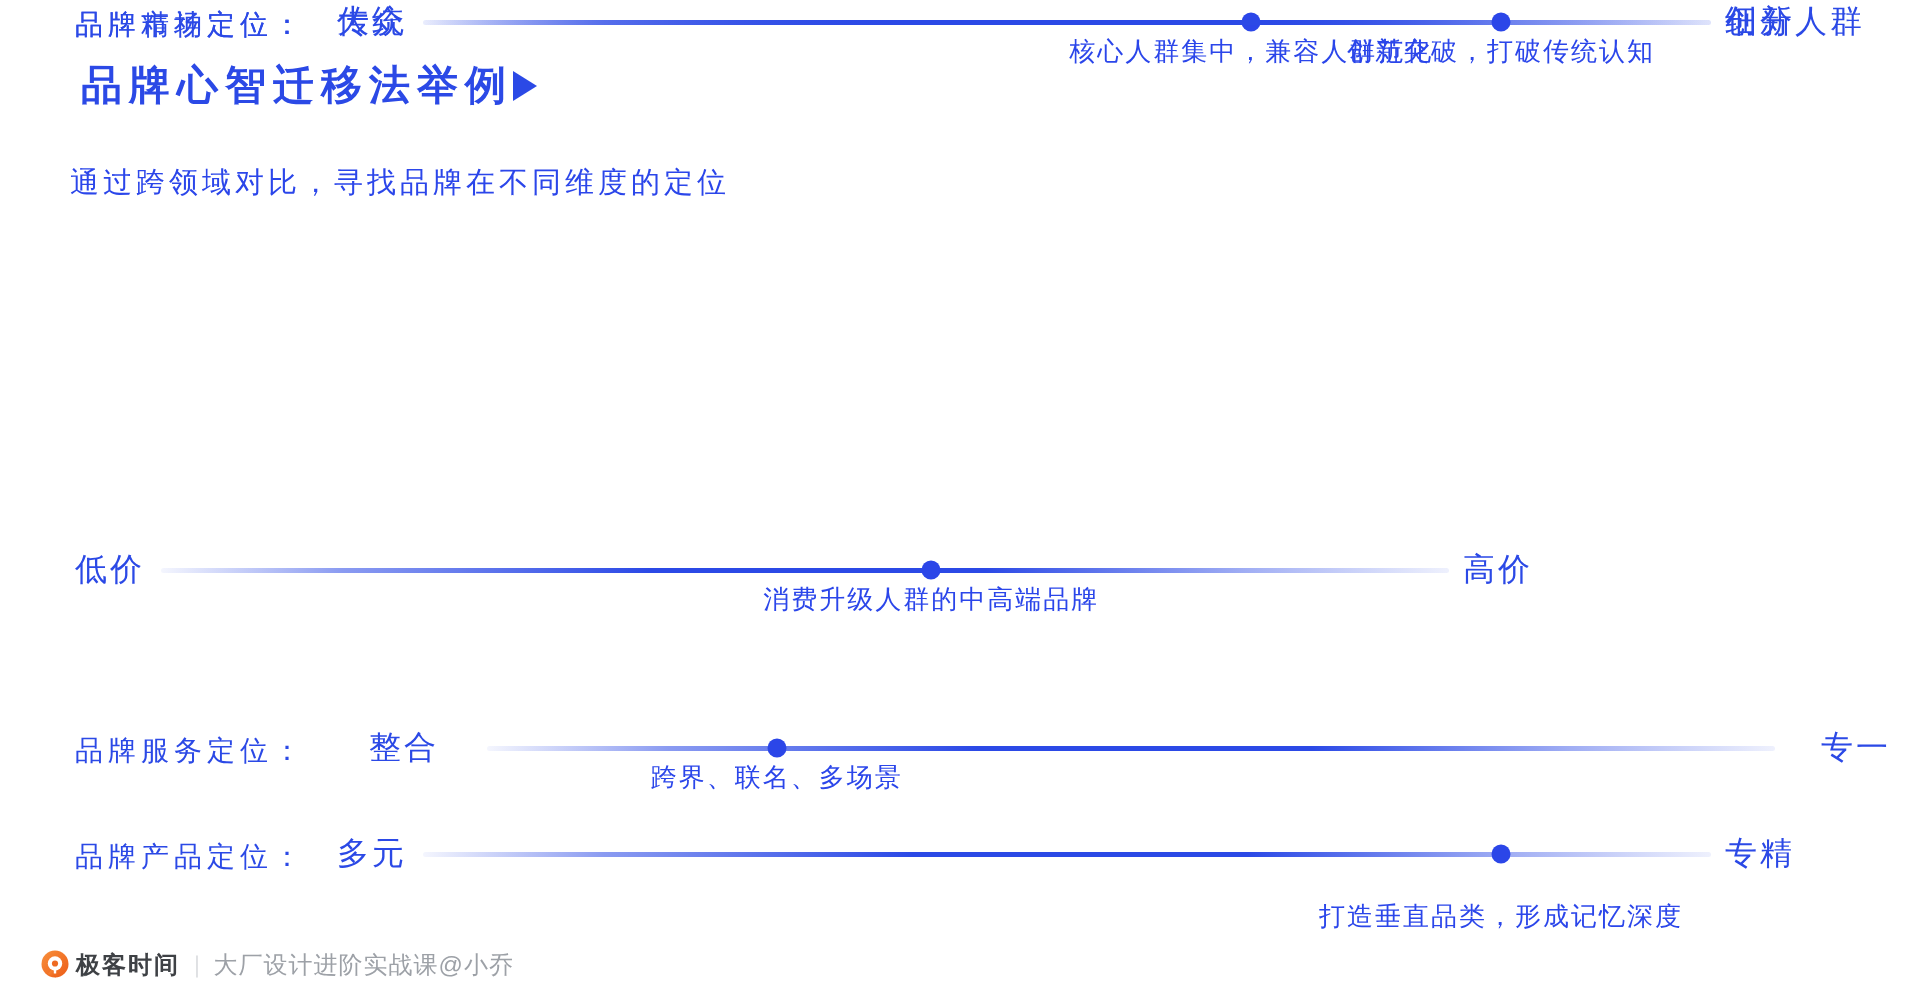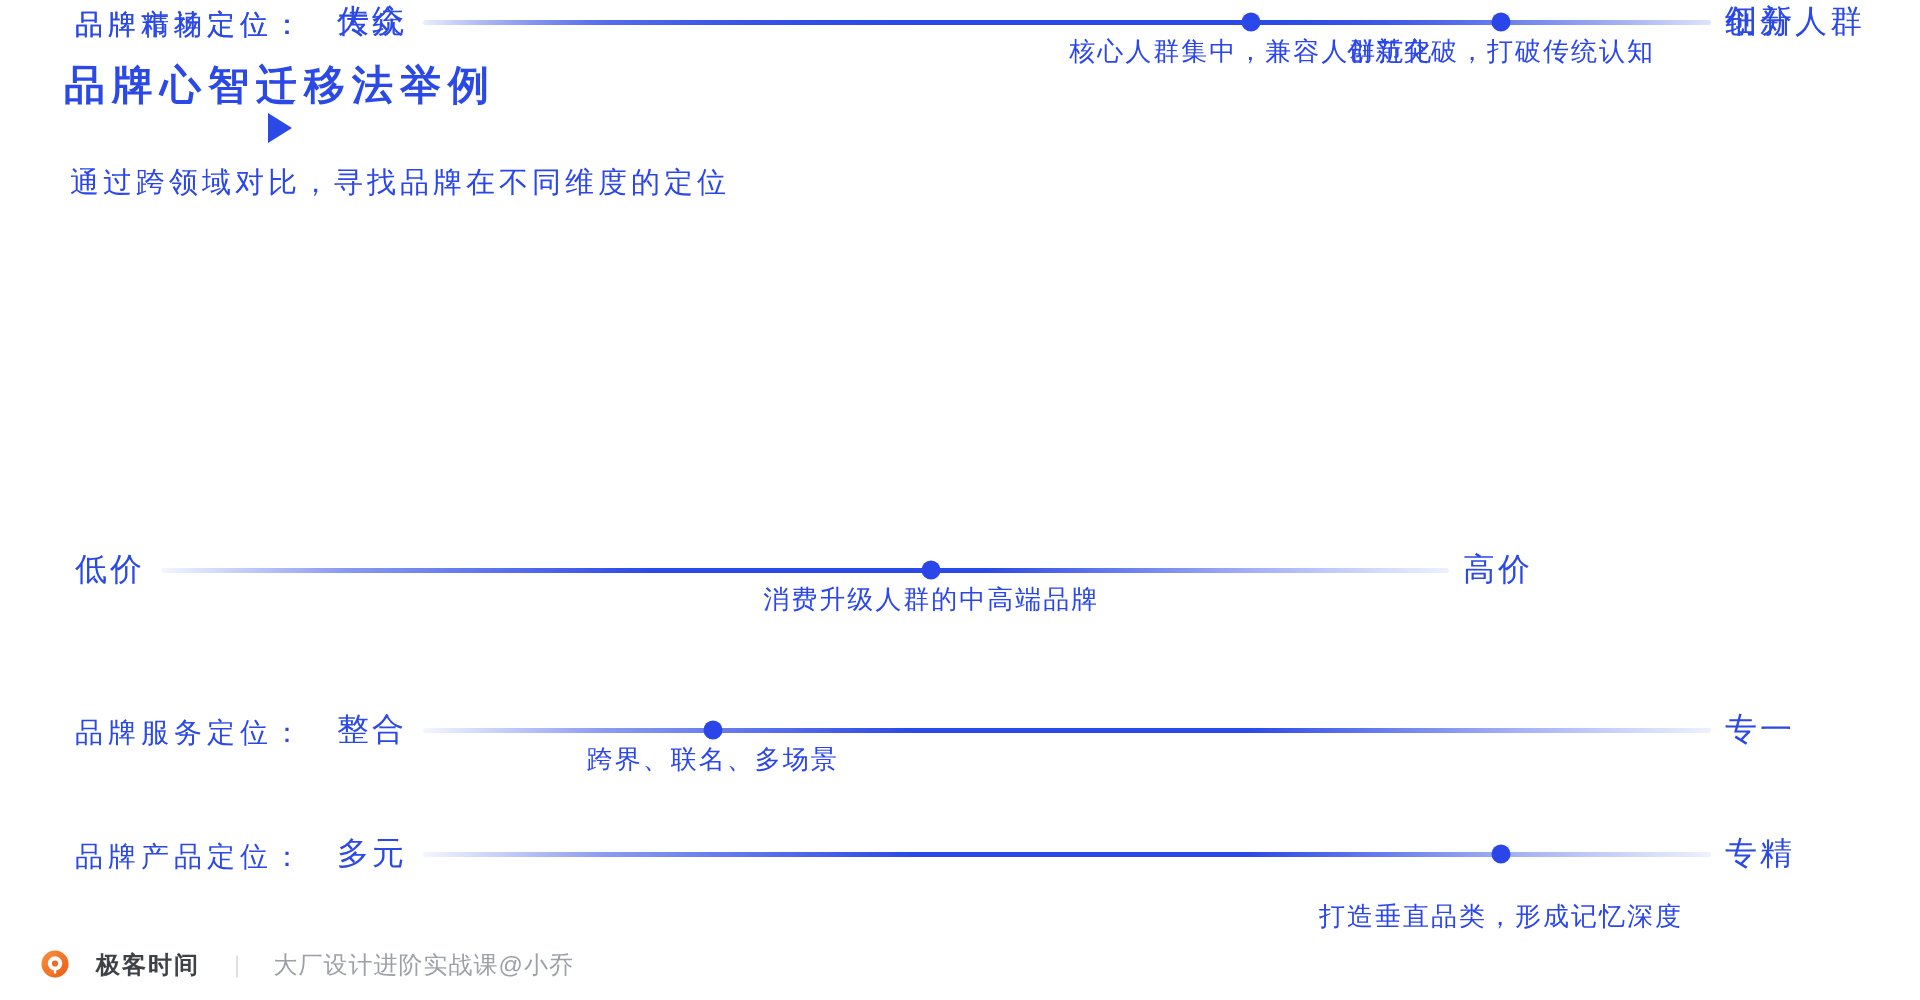--- a/index.html
+++ b/index.html
@@ -6,22 +6,22 @@
   html, body { width: 1920px; height: 1000px; background: #ffffff; overflow: hidden; }
   body {
     position: relative;
     font-family: "Liberation Sans", "DejaVu Sans", sans-serif;
     color: #2b49e6;
   }
 
   
   .title-wrap {
     position: absolute;
-    left: 64px; top: 58px;
-    display: flex; align-items: center;  flex-direction: column;
+    left: 81px; top: 58px;
+    display: flex; align-items: center; 
   }
   .page-title {
     font-size: 41px;
     font-weight: 700;
     letter-spacing: 7px;
     color: #2b49e6;
   }
   .title-arrow {
     width: 0; height: 0;
     border-top: 15px solid transparent;
@@ -94,30 +94,30 @@
     transform: translateX(-50%);
     font-size: 26px;
     letter-spacing: 2px;
     white-space: nowrap;
     color: #2b46ea;
   }
   
   .row:nth-of-type(1) { top: 263px; }
   .row:nth-of-type(2) { top: 405px; }
   .row:nth-of-type(3) { top: 548px; }
-  .row:nth-of-type(4) { top: 708px; }
+  .row:nth-of-type(4) { top: 726px; gap: 32px; }
   .row:nth-of-type(5) { top: 832px; }
 
   
   .footer {
     position: absolute;
     left: 38px; top: 948px;
     display: flex;
     align-items: center;
-    gap: 24px;
+    gap: 4px;
   }
   .logo { width: 34px; height: 34px; flex: none; }
   .brand-name {
     font-size: 24px;
     font-weight: 700;
     letter-spacing: 2px;
     color: #3e4145;
   }
   .footer-sep {
     font-size: 22px;

